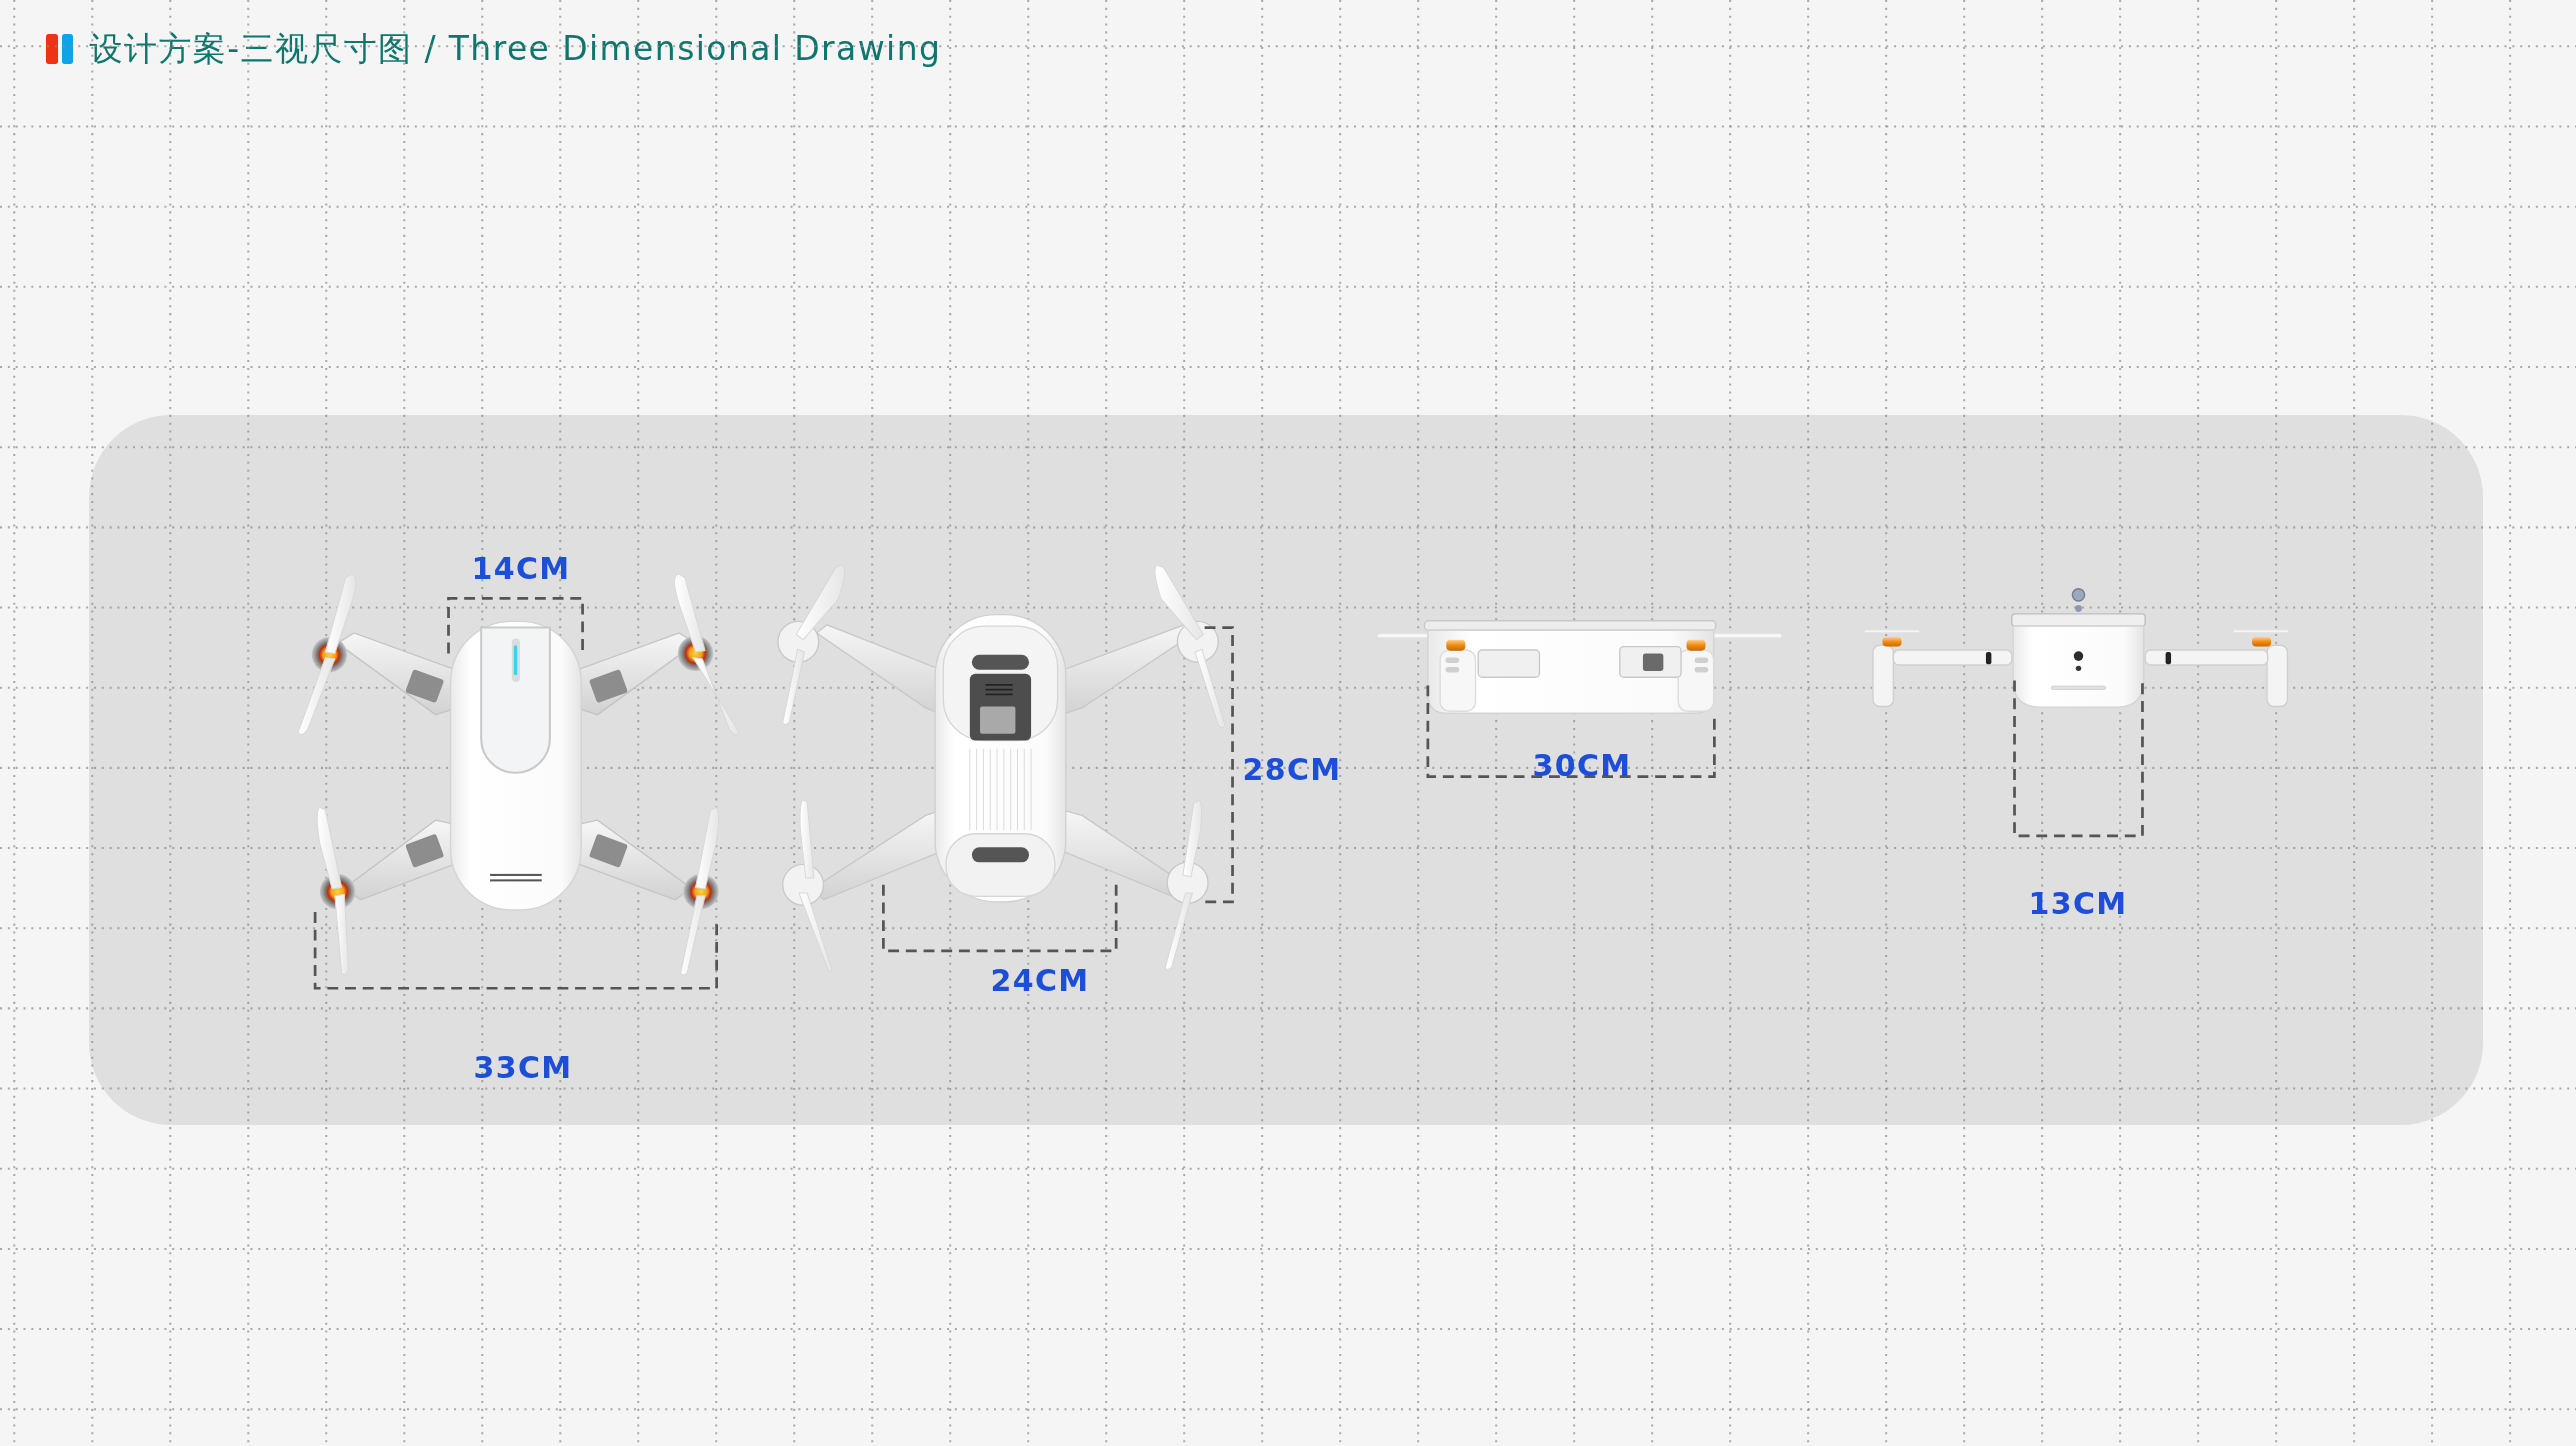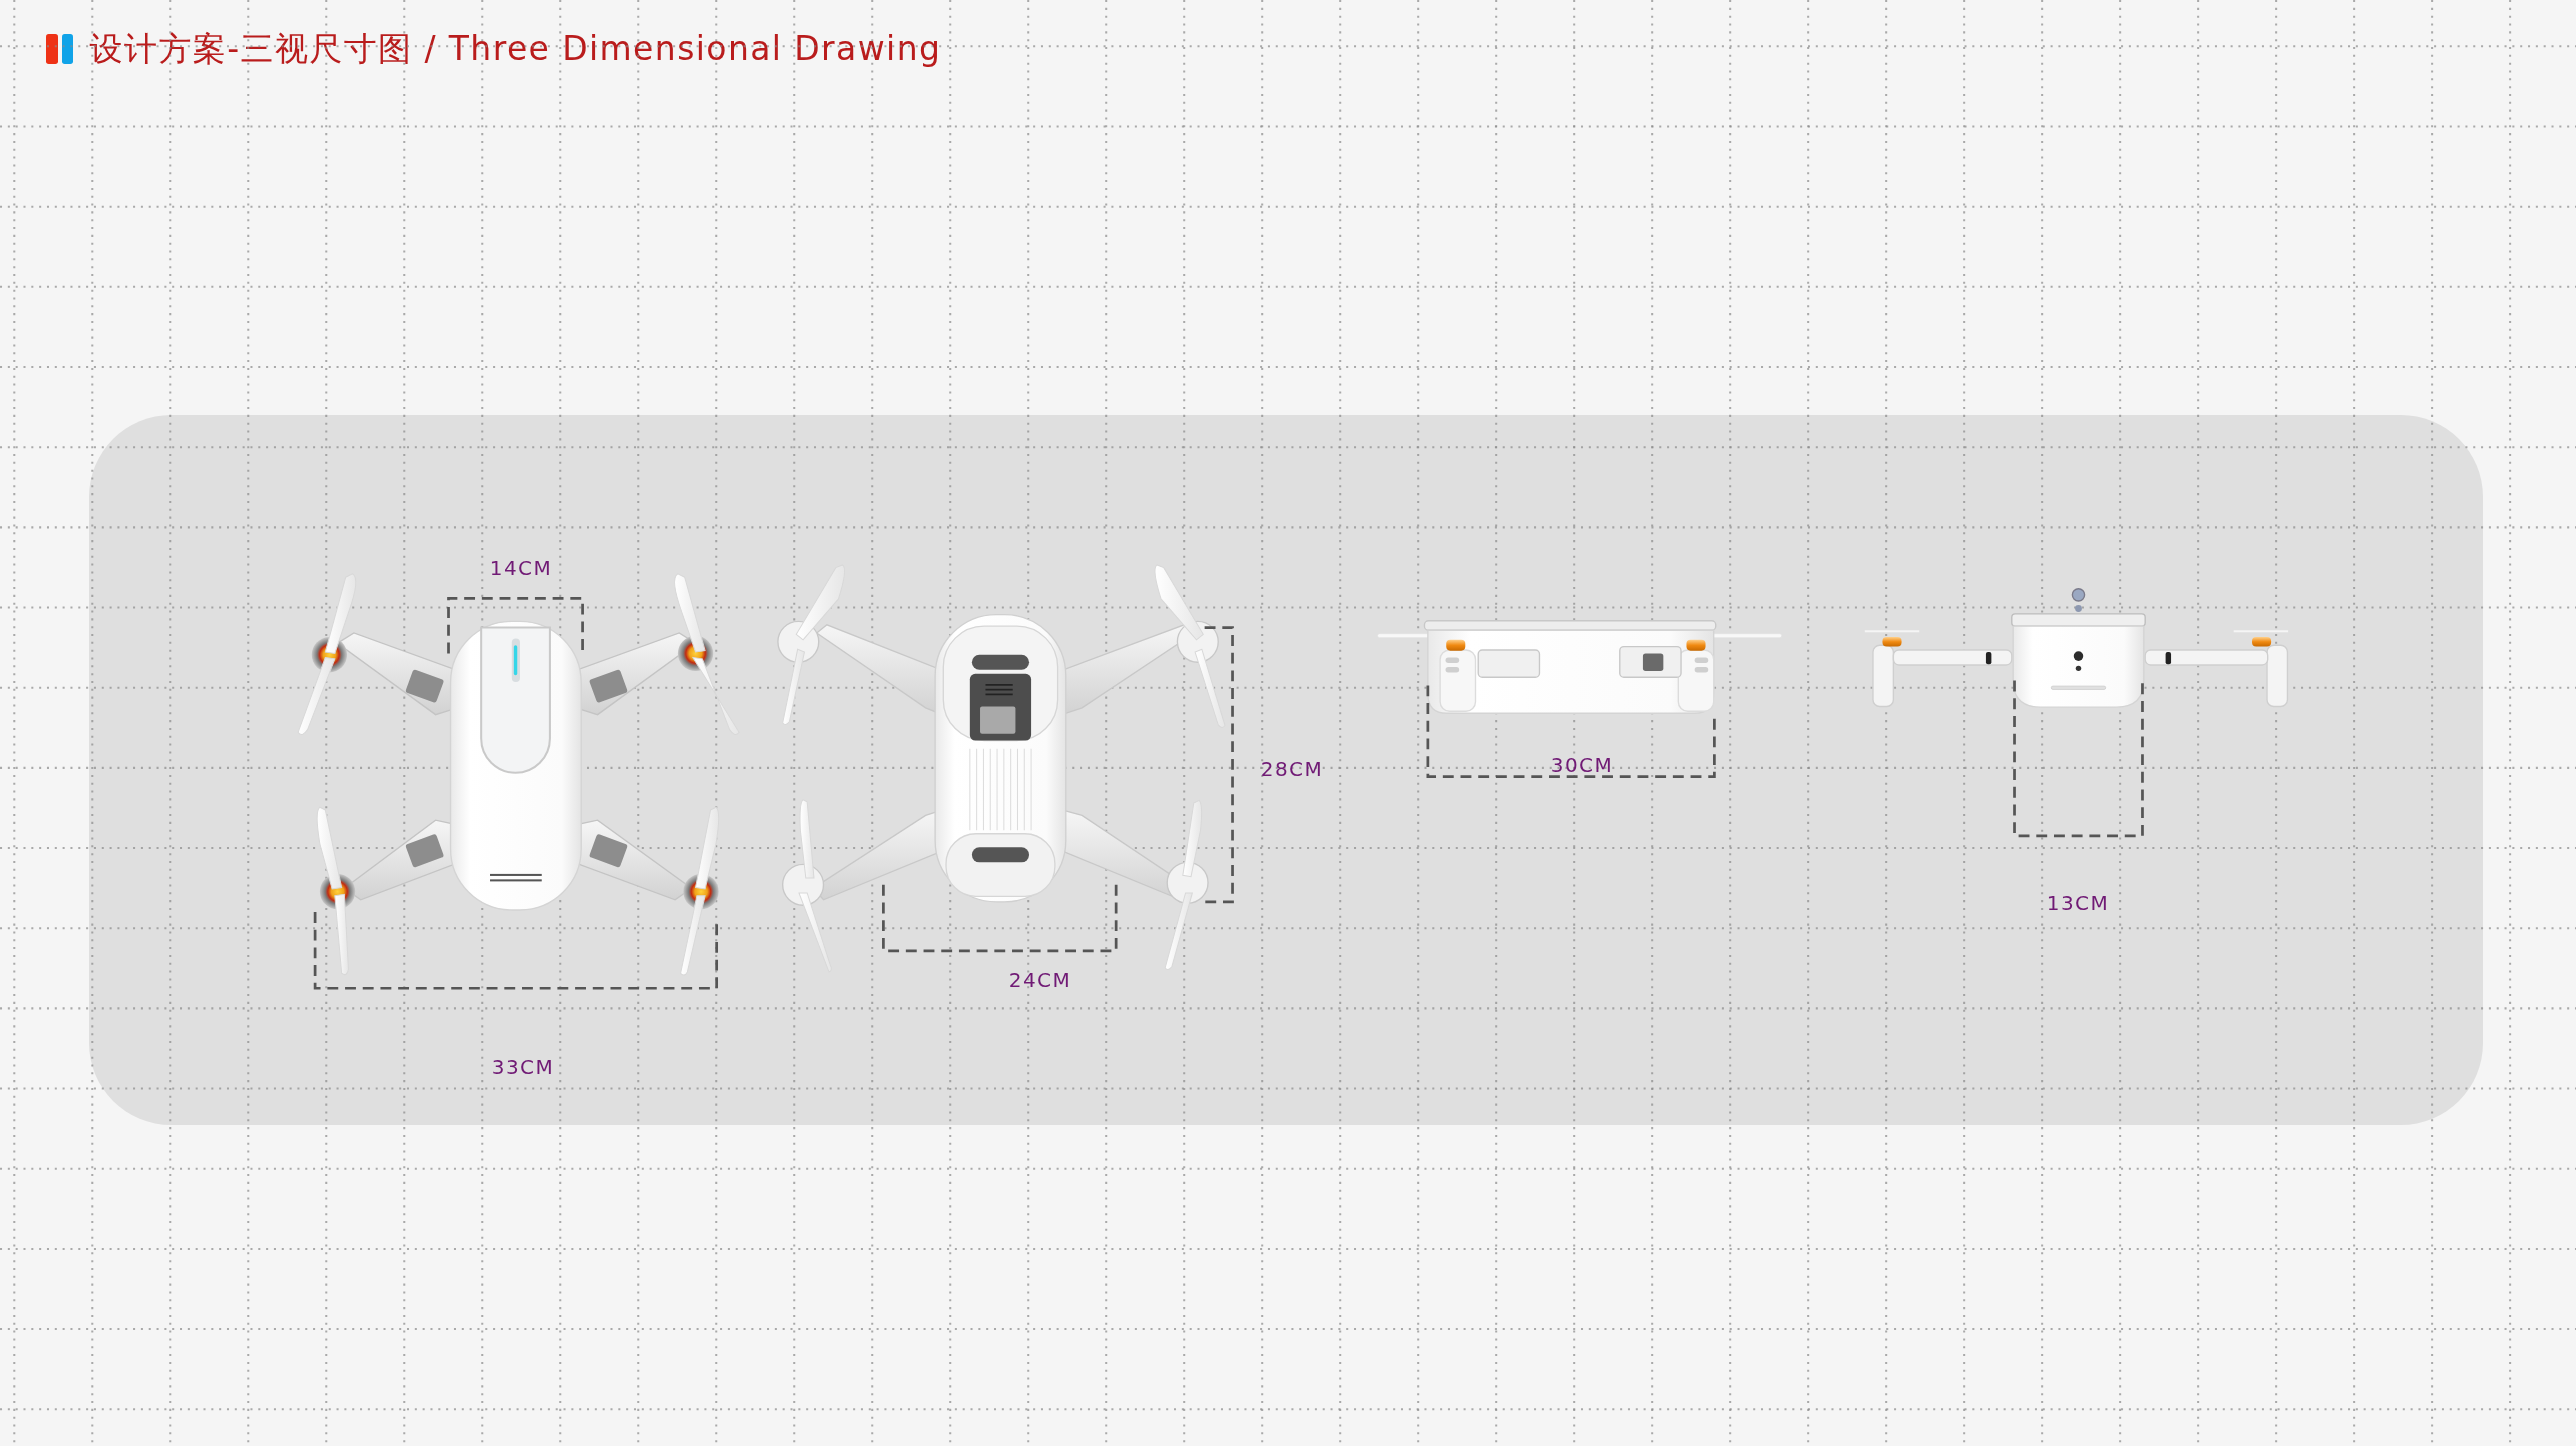--- a/index.html
+++ b/index.html
@@ -12,31 +12,31 @@
     position: absolute; inset: 0; pointer-events: none;
   }
   .header {
     position: absolute; left: 46px; top: 27px; height: 44px;
     display: flex; align-items: center;
   }
   .logo { display: flex; gap: 4.1px; margin-right: 16.3px; }
   .logo span { display: block; width: 11.6px; height: 30px; border-radius: 2.7px; }
   .title {
     font-family: "DejaVu Sans", sans-serif;
-    font-size: 33px; color: #b91c1c; letter-spacing: 1.4px; white-space: nowrap;
+    font-size: 33px; color: #0f766e; letter-spacing: 1.4px; white-space: nowrap;
   }
   .panel {
     position: absolute; left: 89px; top: 415px; width: 2394px; height: 710px;
     border-radius: 82px; background: #dfdfdf;
   }
   .stage { position: absolute; inset: 0; }
   .dim-label {
     position: absolute; transform: translate(-50%, -50%);
-    font-family: "DejaVu Sans", sans-serif; font-weight: normal;
-    font-size: 20px; color: #701a75; letter-spacing: 1.4px; white-space: nowrap;
+    font-family: "DejaVu Sans", sans-serif; font-weight: bold;
+    font-size: 30px; color: #1d4ed8; letter-spacing: 1.4px; white-space: nowrap;
   }
 </style>
 </head>
 <body>
 
 <svg class="grid" width="2576" height="1447" xmlns="http://www.w3.org/2000/svg" viewBox="0 0 3785 2126">
   <defs>
     <pattern id="gx" x="21" y="0" width="114.6" height="11.8" patternUnits="userSpaceOnUse">
       <rect x="0" y="0" width="3" height="3" fill="#8a8a8a"></rect>
     </pattern>

